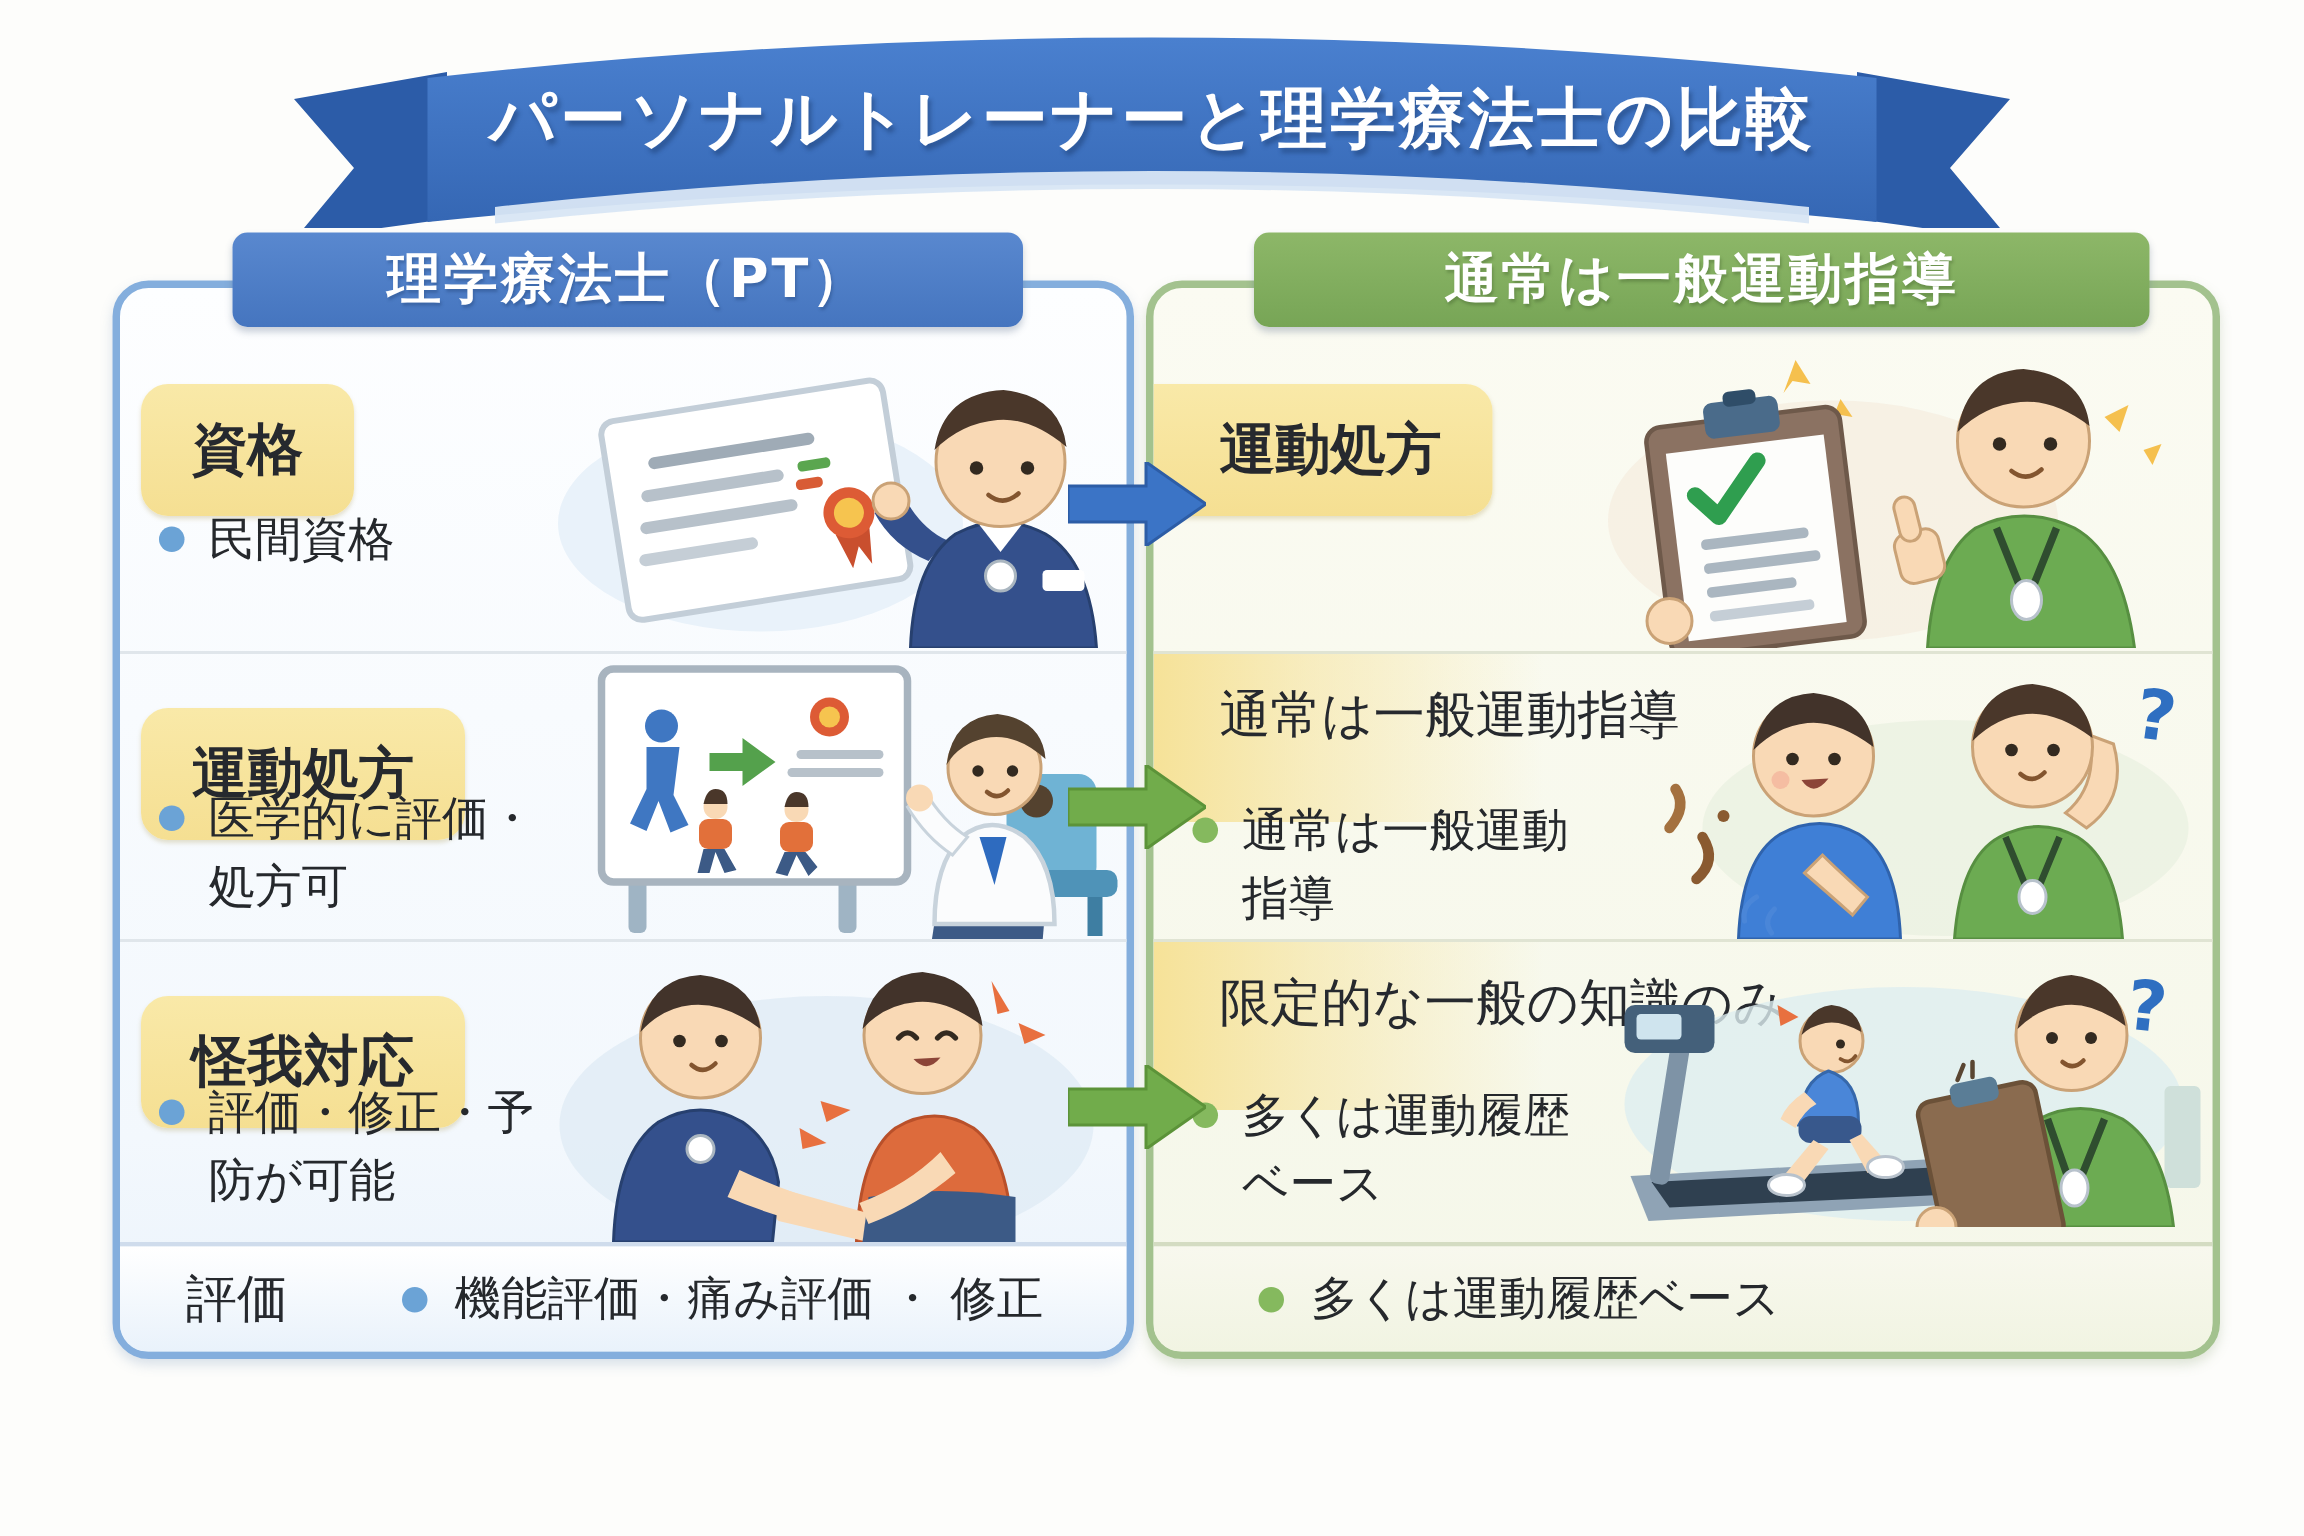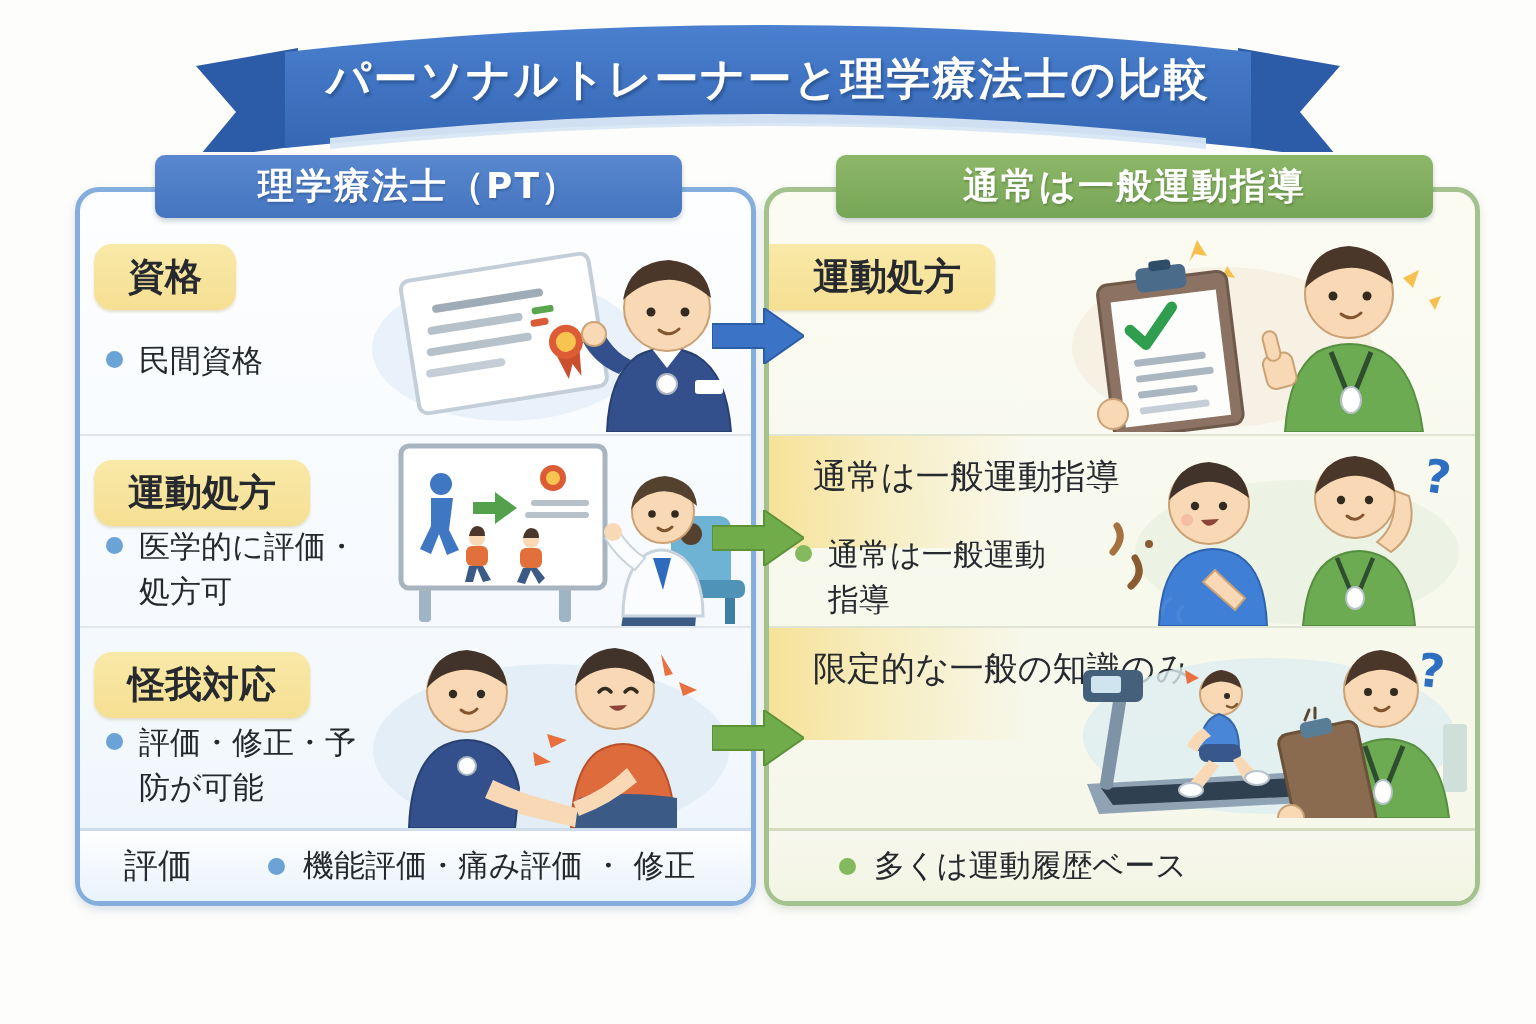--- a/index.html
+++ b/index.html
@@ -36,22 +36,22 @@
   .row { position:relative; flex:none; overflow:hidden; }
   .r1 { height:214px; }
   .r2 { height:192px; border-top:2px solid #e0e6eb; }
   .r3 { height:202px; border-top:2px solid #e0e6eb; }
   .panel-right .r2, .panel-right .r3 { border-top:2px solid #e0e4d3; }
   .row-footer { flex:1; border-top:3px solid #cfdcec; display:flex; align-items:center;
     background:linear-gradient(180deg,#ffffff,#e9f2fb); border-radius:0 0 18px 18px; }
   .panel-right .row-footer { border-top:3px solid #d4dcc2;
     background:linear-gradient(180deg,#f8f8ee,#f1f4e2); }
 
-  .badge { position:absolute; left:14px; top:24px; background:linear-gradient(180deg,#f9e9a8,#f5df92);
-    border-radius:18px; padding:8px 34px; font-size:37px; font-weight:bold; color:#26292e;
+  .badge { position:absolute; left:14px; top:36px; background:linear-gradient(180deg,#f9e9a8,#f5df92);
+    border-radius:18px; padding:19px 34px; font-size:37px; font-weight:bold; color:#26292e;
     box-shadow:0 2px 3px rgba(160,140,60,.25); }
   .panel-right .badge { left:0; border-radius:0 18px 18px 0; padding-left:44px; }
 
   .fade-strip { position:absolute; left:0; top:0; width:260px; height:112px;
     background:linear-gradient(90deg,#f6e298 0%,rgba(246,226,152,.55) 40%,rgba(246,226,152,0) 100%); }
   .row-heading { position:absolute; left:44px; top:18px; font-size:34px; font-weight:500; color:#26292e; }
 
   .bullet-line { position:absolute; left:26px; display:flex; align-items:flex-start; gap:16px; }
   .bl-1 { top:118px; } .bl-2 { top:88px; } .bl-3 { top:92px; }
   .panel-right .bl-1 { top:112px; } .panel-right .bl-2 { top:96px; } .panel-right .bl-3 { top:94px; }
@@ -299,20 +299,25 @@
           <circle cx="126" cy="66" r="4.2" fill="#332a20"></circle>
         <circle cx="90" cy="80" r="6" fill="#f4b09a" opacity="0.7"></circle>
         <path d="M104,80 Q112,92 122,79 Z" fill="#8c4538"></path>
         <path d="M86,166 q-8,8 -2,16 M74,158 q-10,6 -8,16" stroke="#4a86d8" stroke-width="3.5" fill="none" stroke-linecap="round"></path>
       </svg>
     </div>
 
     <div class="row r3">
       <div class="fade-strip"></div>
       <span class="row-heading">限定的な一般の知識のみ</span>
+      <div class="bullet-line bl-3">
+        <span class="dot dot-green"></span>
+        <span class="bullet-text">多くは運動履歴
+ベース</span>
+      </div>
       <span class="qmark qm-3">?</span>
       <svg class="illus il-r3" width="402" height="182" viewBox="0 0 402 182">
         <ellipse cx="200" cy="100" rx="186" ry="78" fill="#ddeef0" opacity="0.8"></ellipse>
         <rect x="374" y="88" width="24" height="68" rx="4" fill="#cfe0da"></rect>
         <polygon points="18,148 232,136 250,166 30,178" fill="#8fa3b5"></polygon>
         <polygon points="32,152 226,142 238,160 44,169" fill="#2f4050"></polygon>
         <g transform="rotate(9 44 104)">
             <rect x="38" y="54" width="13" height="100" rx="5" fill="#7e93a6"></rect>
           </g>
         <rect x="14" y="34" width="60" height="32" rx="7" fill="#44607a"></rect>

